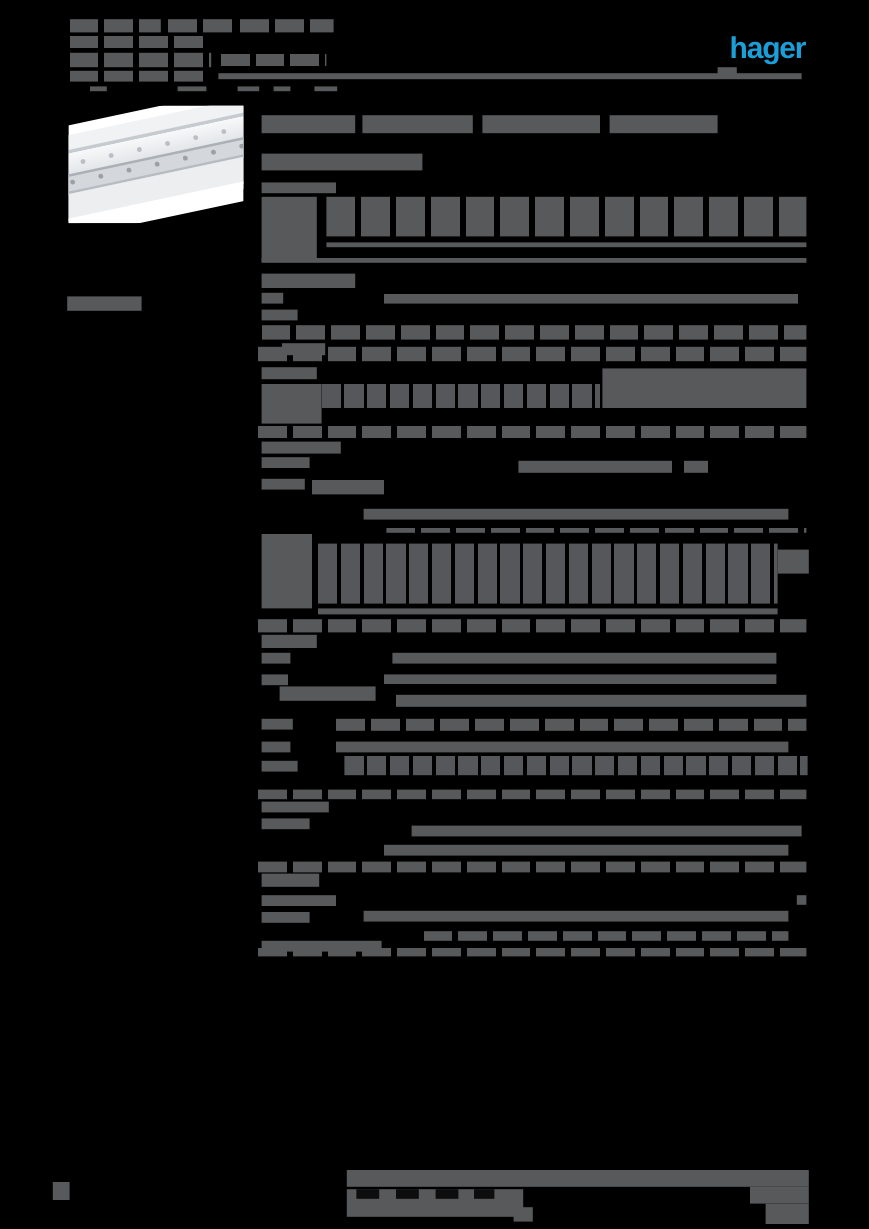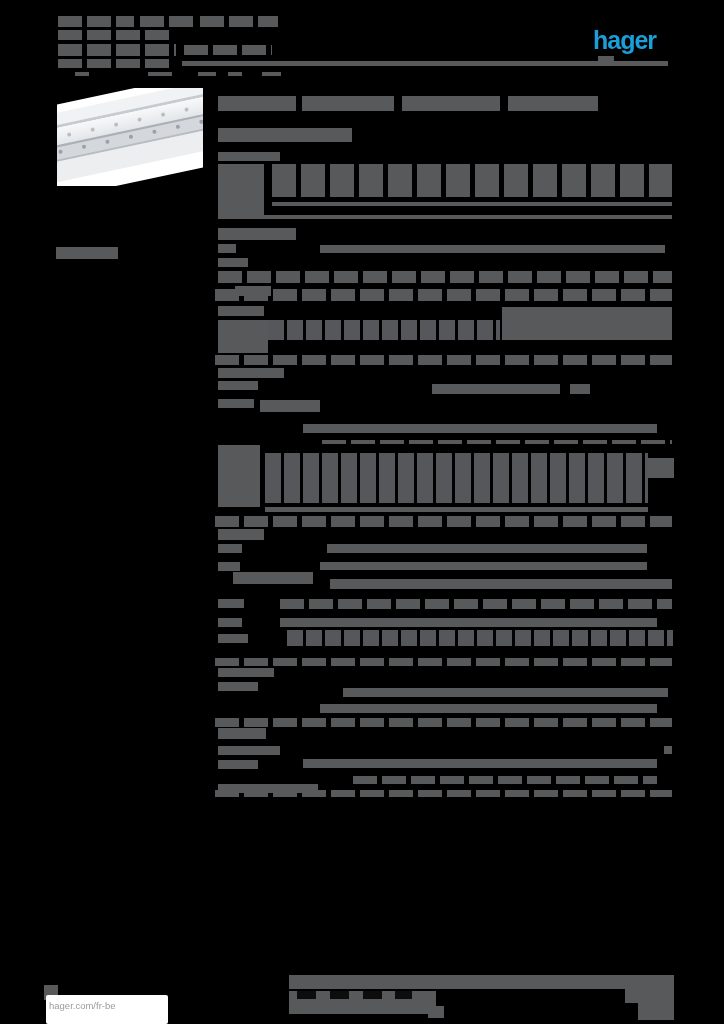--- a/index.html
+++ b/index.html
@@ -1,21 +1,21 @@
 <!DOCTYPE html>
 <html><head>
 <meta charset="utf-8">
 <style>
   html,body{margin:0;padding:0;background:#000;}
   .canvas{position:relative;width:724px;height:1024px;background:#000;overflow:hidden;
           font-family:"Liberation Sans", sans-serif;}
   .bar{position:absolute;background:#58595b;}
   .words{background:repeating-linear-gradient(90deg,#58595b 0 24px,rgba(0,0,0,0) 24px 29px);}
   .dense{background:repeating-linear-gradient(90deg,#56575a 0 16px,rgba(0,0,0,0) 16px 19px);}
-  .logo{position:absolute;left:593px;top:26px;font-size:25px;font-weight:bold;
+  .logo{position:absolute;left:608px;top:26px;font-size:25px;font-weight:bold;
         letter-spacing:-1px;color:#1a9fd9;}
   .photo{position:absolute;left:57px;top:88px;width:146px;height:98px;overflow:hidden;}
   .urlbox{position:absolute;left:46px;top:995px;width:122px;height:29px;background:#ffffff;
           border-radius:2px;}
   .urlbox span{display:block;padding:5px 0 0 3px;font-size:9.5px;color:#9b9b9b;}
 </style>
 </head>
 <body>
 
 <div class="canvas">
@@ -147,17 +147,14 @@
             <circle cx="50" cy="49" r="2"></circle>
           <circle cx="74" cy="49" r="2"></circle>
             <circle cx="98" cy="49" r="2"></circle>
             <circle cx="122" cy="49" r="2"></circle>
           <circle cx="146" cy="49" r="2"></circle>
         </g>
       </g>
     </svg>
   </div>
 
-  <div class="urlbox">
-    <span>hager.com/fr-be</span>
-  </div>
 
 </div>
 
 </body></html>

